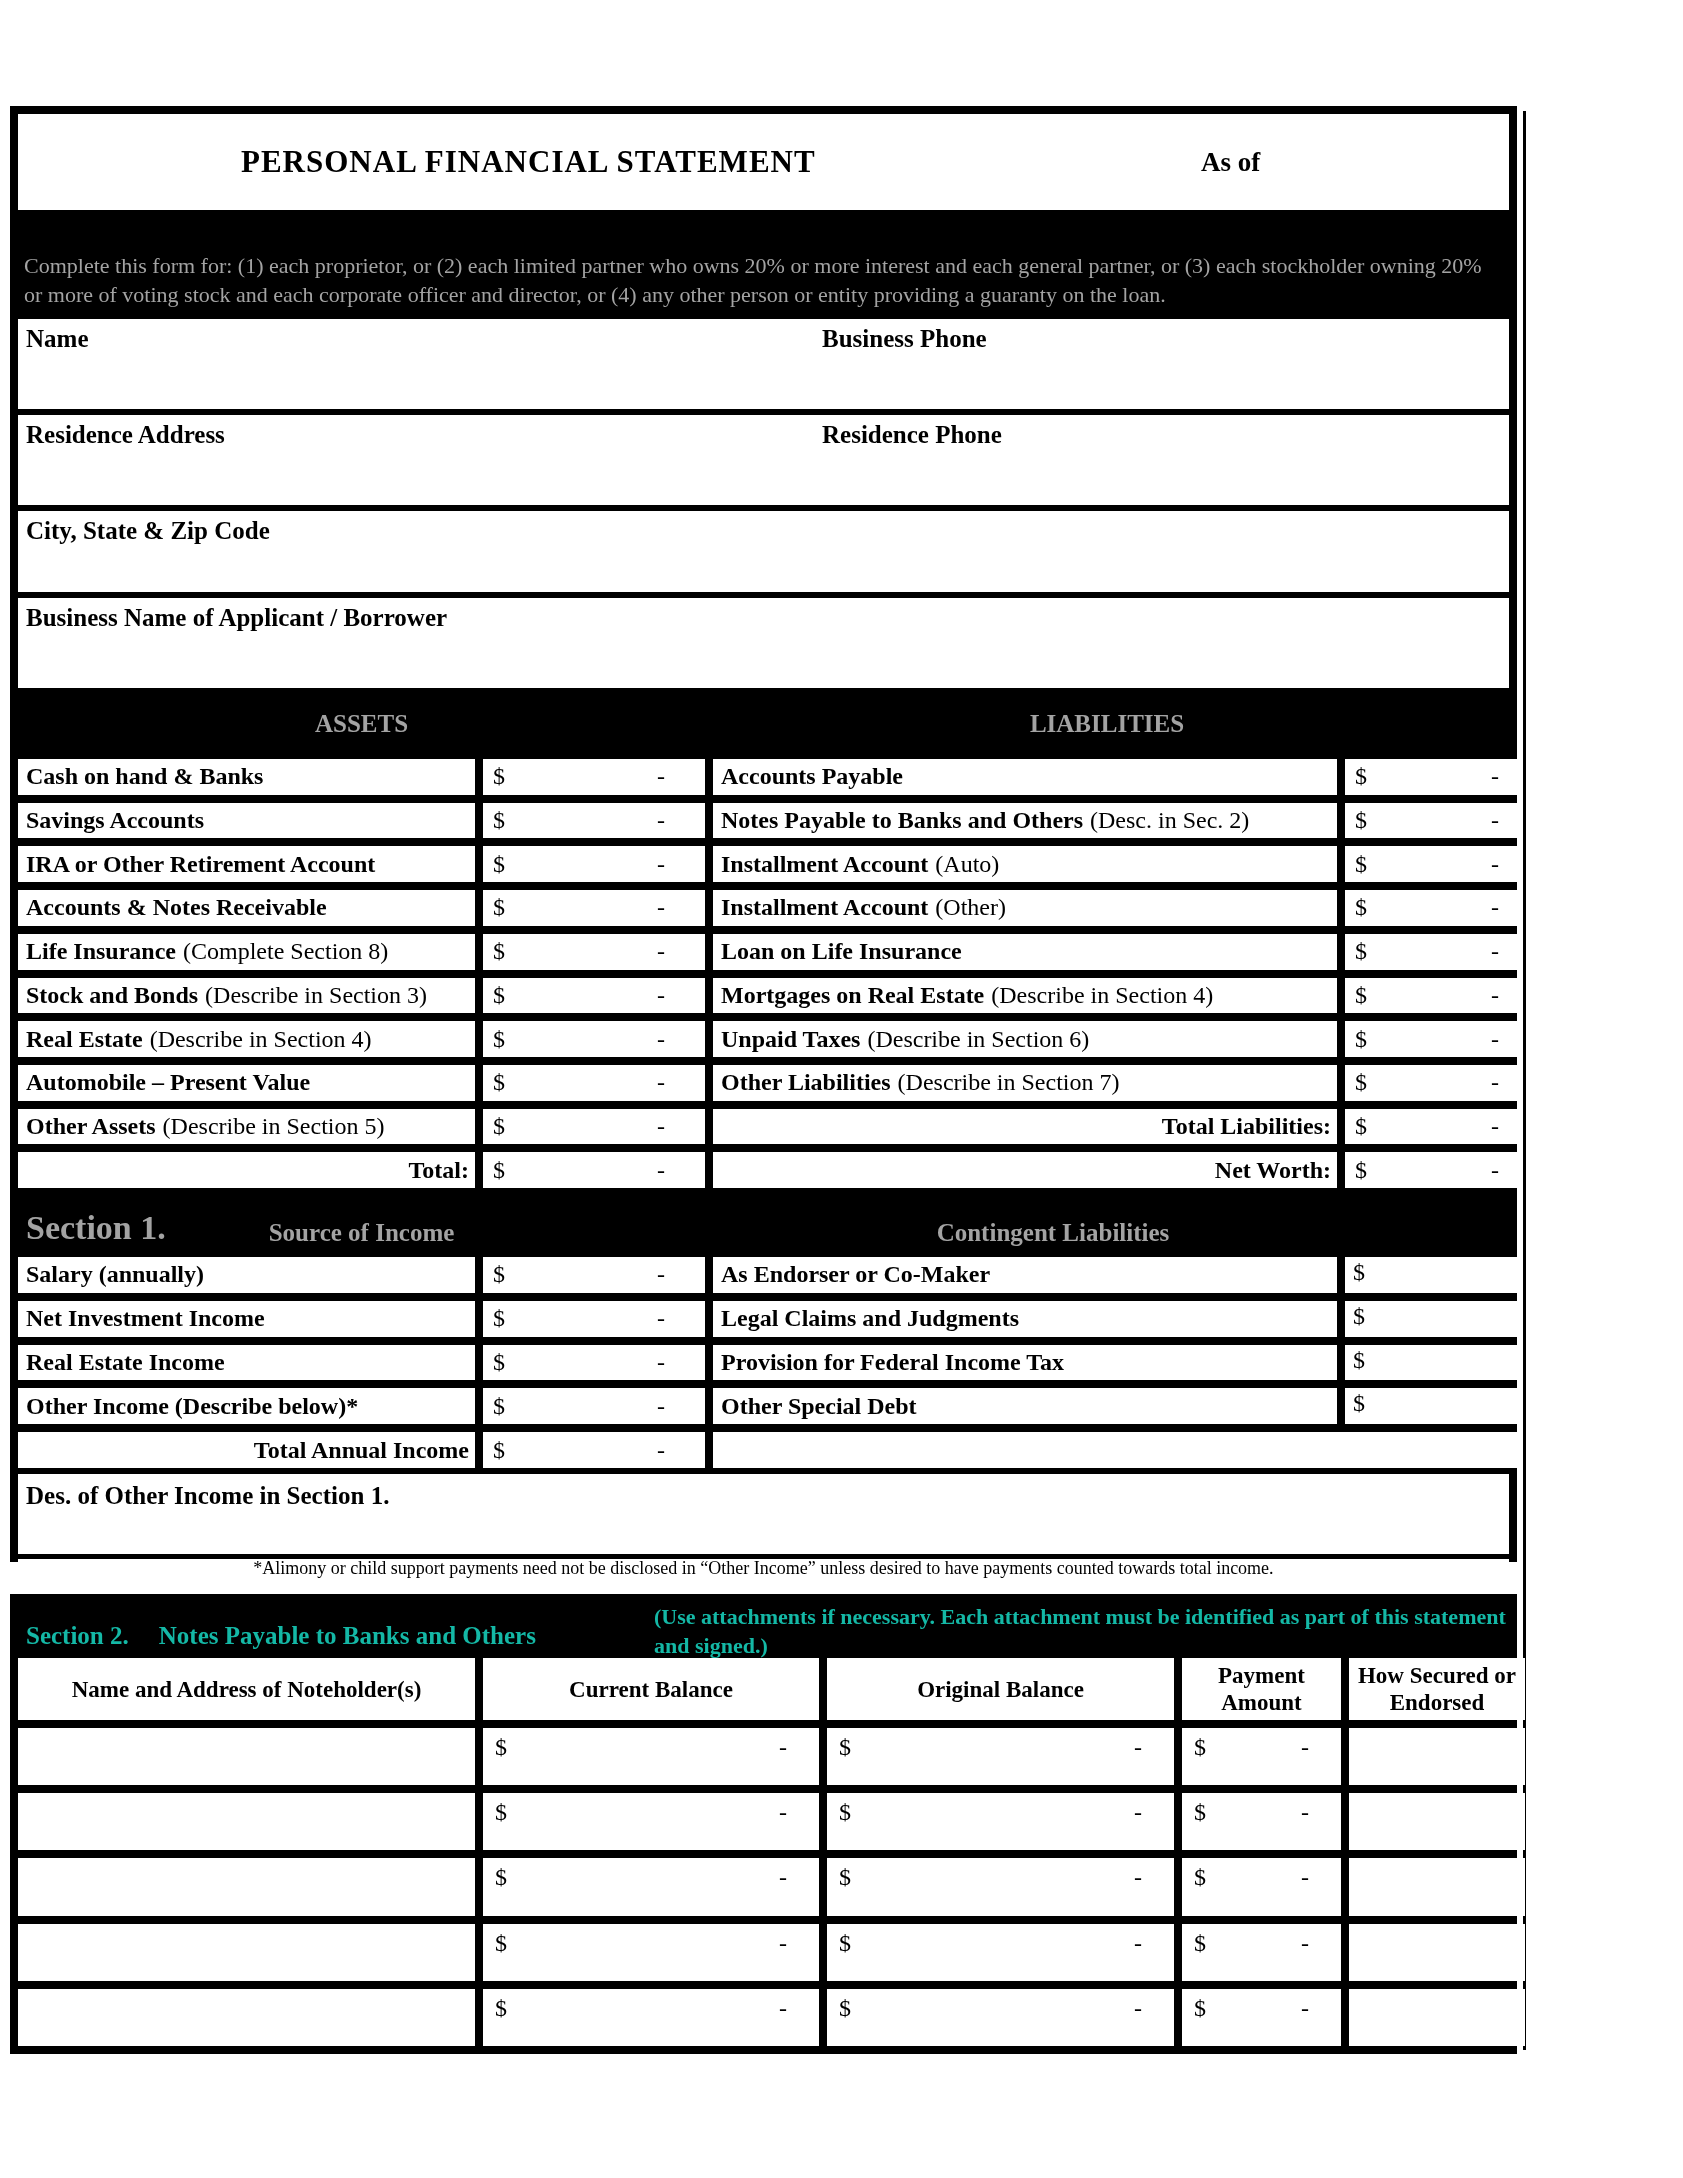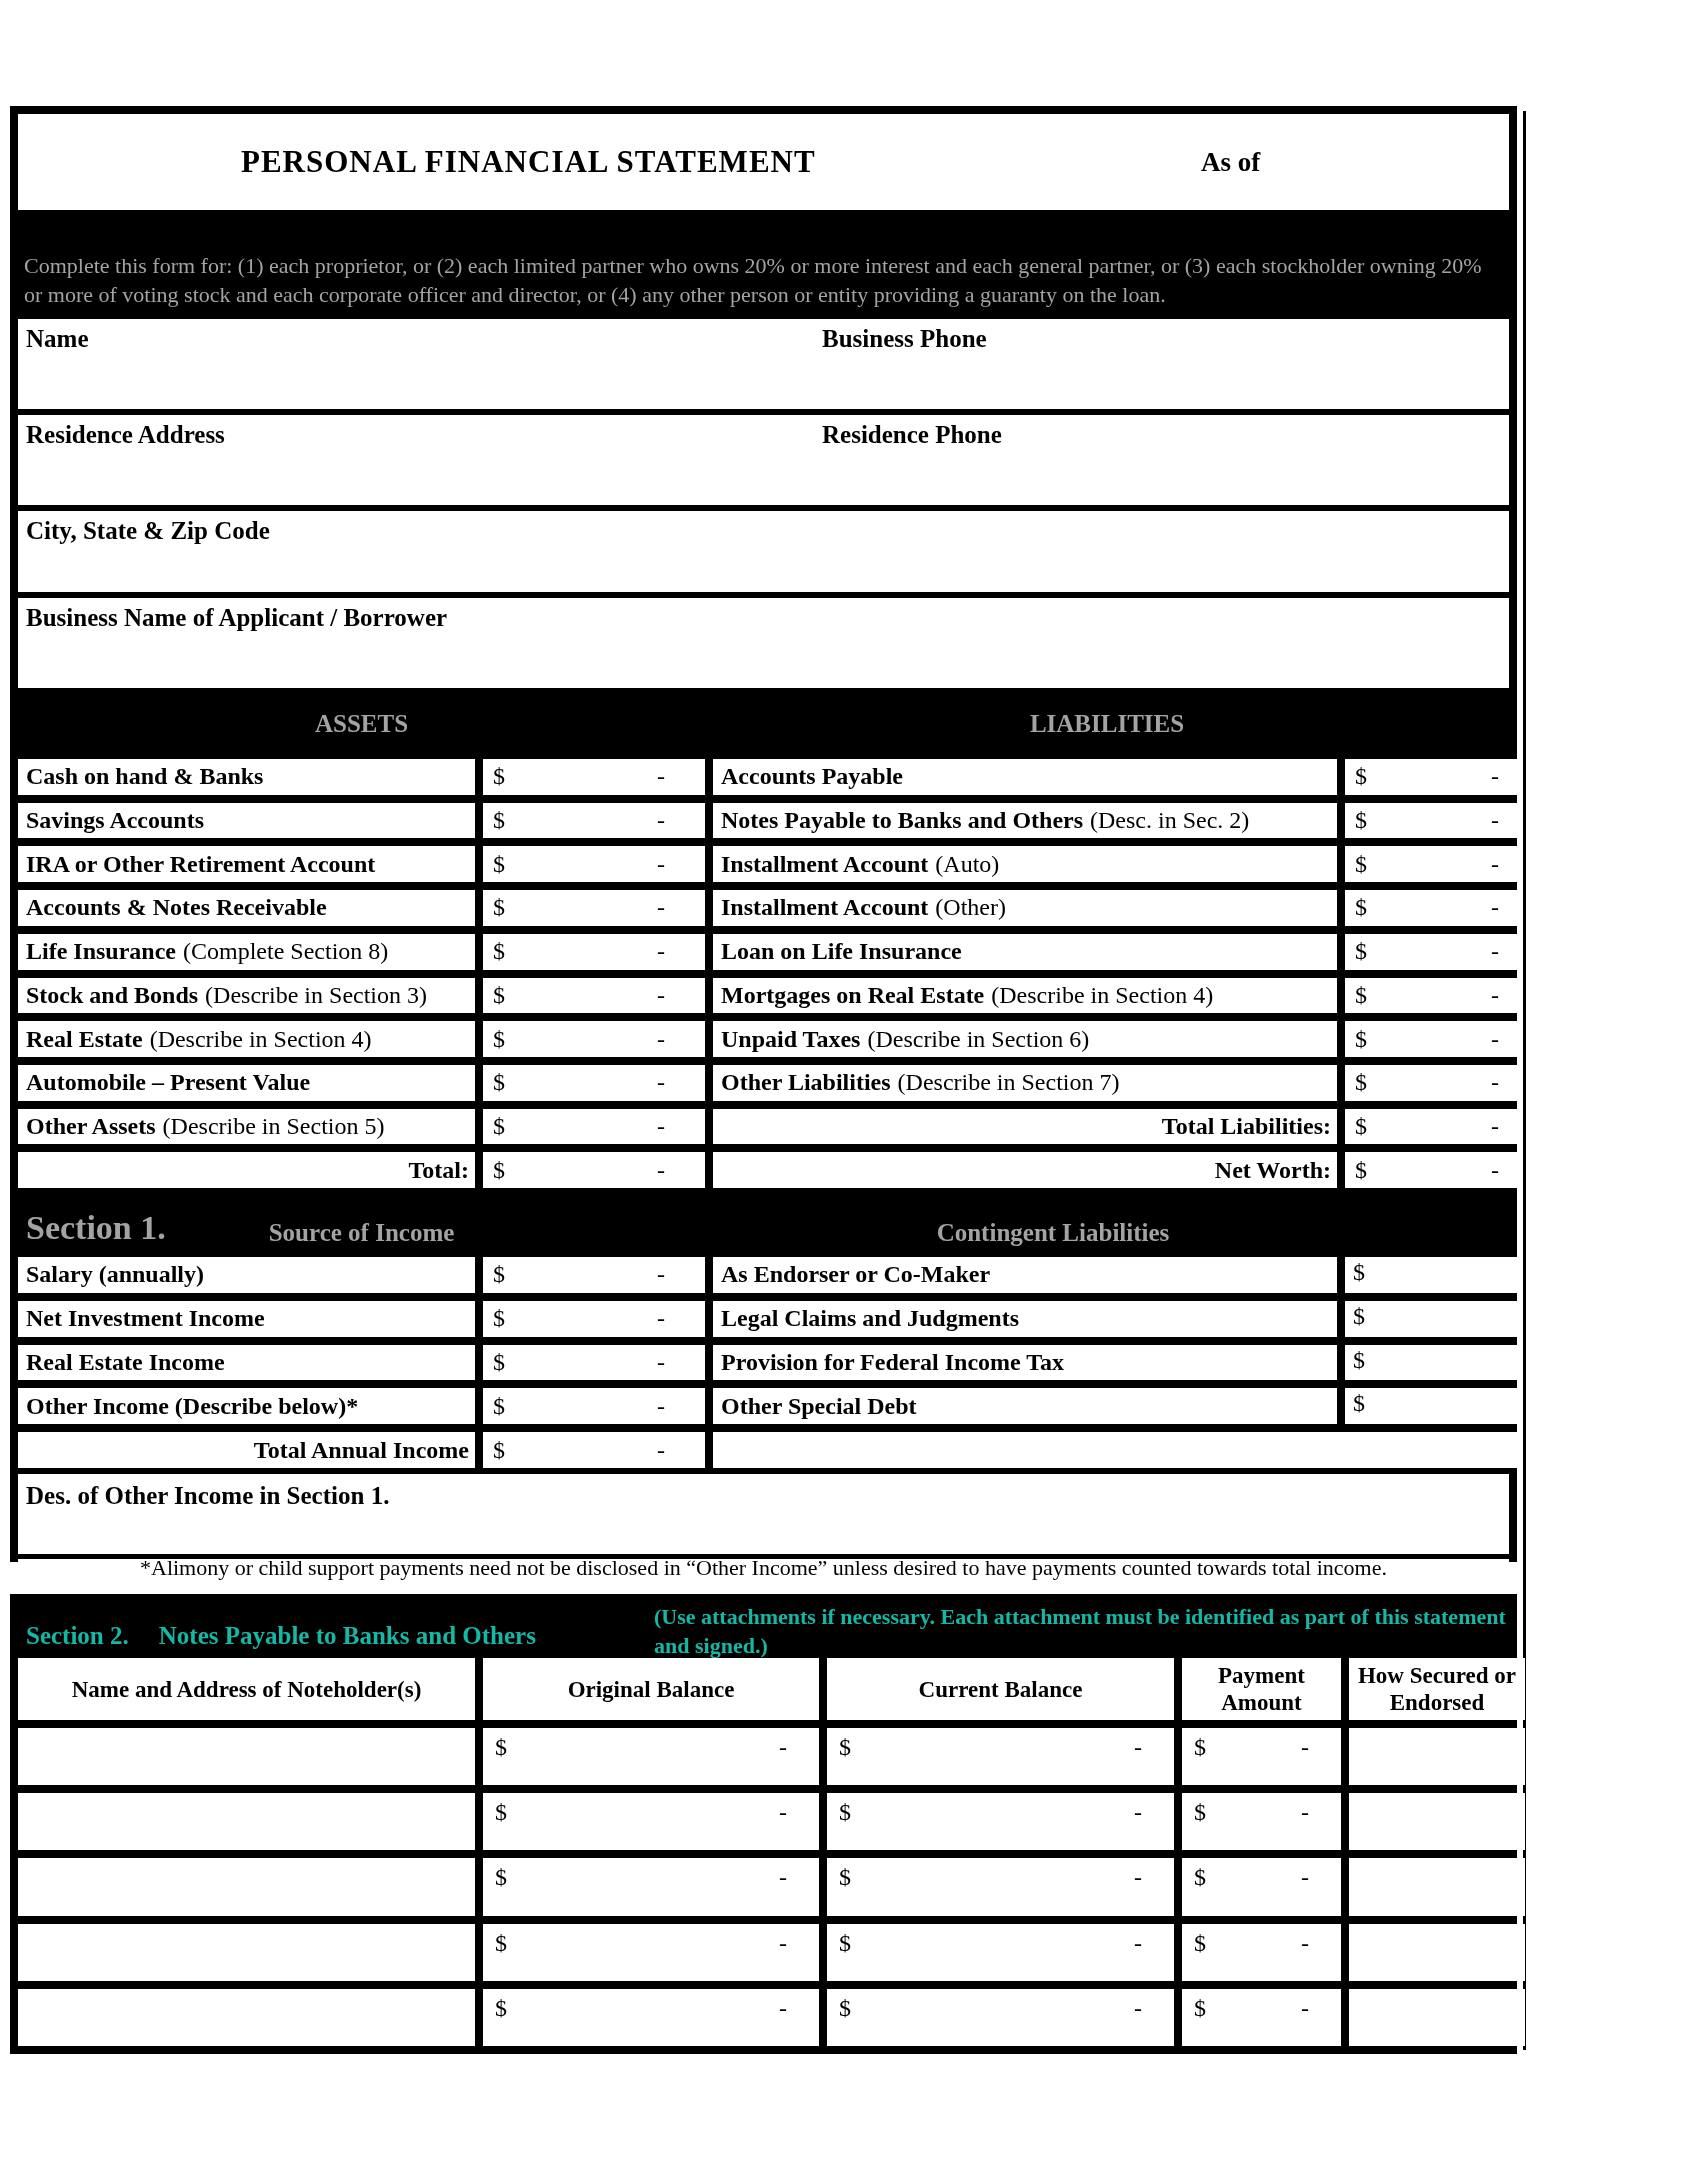--- a/index.html
+++ b/index.html
@@ -48,21 +48,21 @@
   .n:empty{display:none;}
   .tot{justify-content:flex-end;padding-right:6px;font-weight:bold;}
   .amt{justify-content:space-between;padding-left:10px;}
   .a-amt{padding-right:40px;}
   .l-amt{padding-right:22px;}
   .c-amt{align-items:flex-start;justify-content:flex-start;padding-top:2px;padding-left:8px;}
   .blankwide{grid-column:3/5;}
   .desrow{height:80px;margin-bottom:5px;background:#fff;position:relative;}
   .desrow .lbl{position:absolute;left:8px;top:8px;font-weight:bold;font-size:25px;}
   .footrow{height:18px;background:#fff;display:flex;align-items:center;
-           justify-content:center;font-size:22px;}
+           justify-content:center;font-size:18px;}
   .s2band{height:64px;position:relative;background:#000;color:#14b8a6;}
   .s2left{position:absolute;left:8px;bottom:8px;font-weight:bold;font-size:25px;white-space:nowrap;}
   .s2title{margin-left:30px;}
   .s2note{position:absolute;left:636px;top:8px;width:879px;font-weight:bold;
           font-size:22px;line-height:29px;}
   .ngrid{grid-template-columns:457px 336px 347px 159px 176px;height:388px;
          grid-template-rows:62px 1fr 1fr 1fr 1fr 1fr;}
   .hcell{justify-content:center;text-align:center;font-weight:bold;
          font-size:23px;line-height:27px;padding:0 6px;}
   .n-amt{align-items:flex-start;justify-content:space-between;
@@ -352,22 +352,22 @@
     <div class="s2band">
       <span class="s2left">
         <span>Section 2.</span><span class="s2title">Notes Payable to Banks and Others</span>
       </span>
       <span class="s2note">(Use attachments if necessary.  Each attachment must be identified as part of this statement and signed.)</span>
     </div>
 
     <div class="grid ngrid">
 
       <div class="cell hcell">Name and Address of Noteholder(s)</div>
+      <div class="cell hcell">Current Balance</div>
       <div class="cell hcell">Original Balance</div>
-      <div class="cell hcell">Current Balance</div>
       <div class="cell hcell">Payment Amount</div>
       <div class="cell hcell">How Secured or Endorsed</div>
 
       <div class="cell"></div>
       <div class="cell n-amt">
           <span>$</span>
           <span>-</span>
         </div>
       <div class="cell n-amt">
           <span>$</span>

